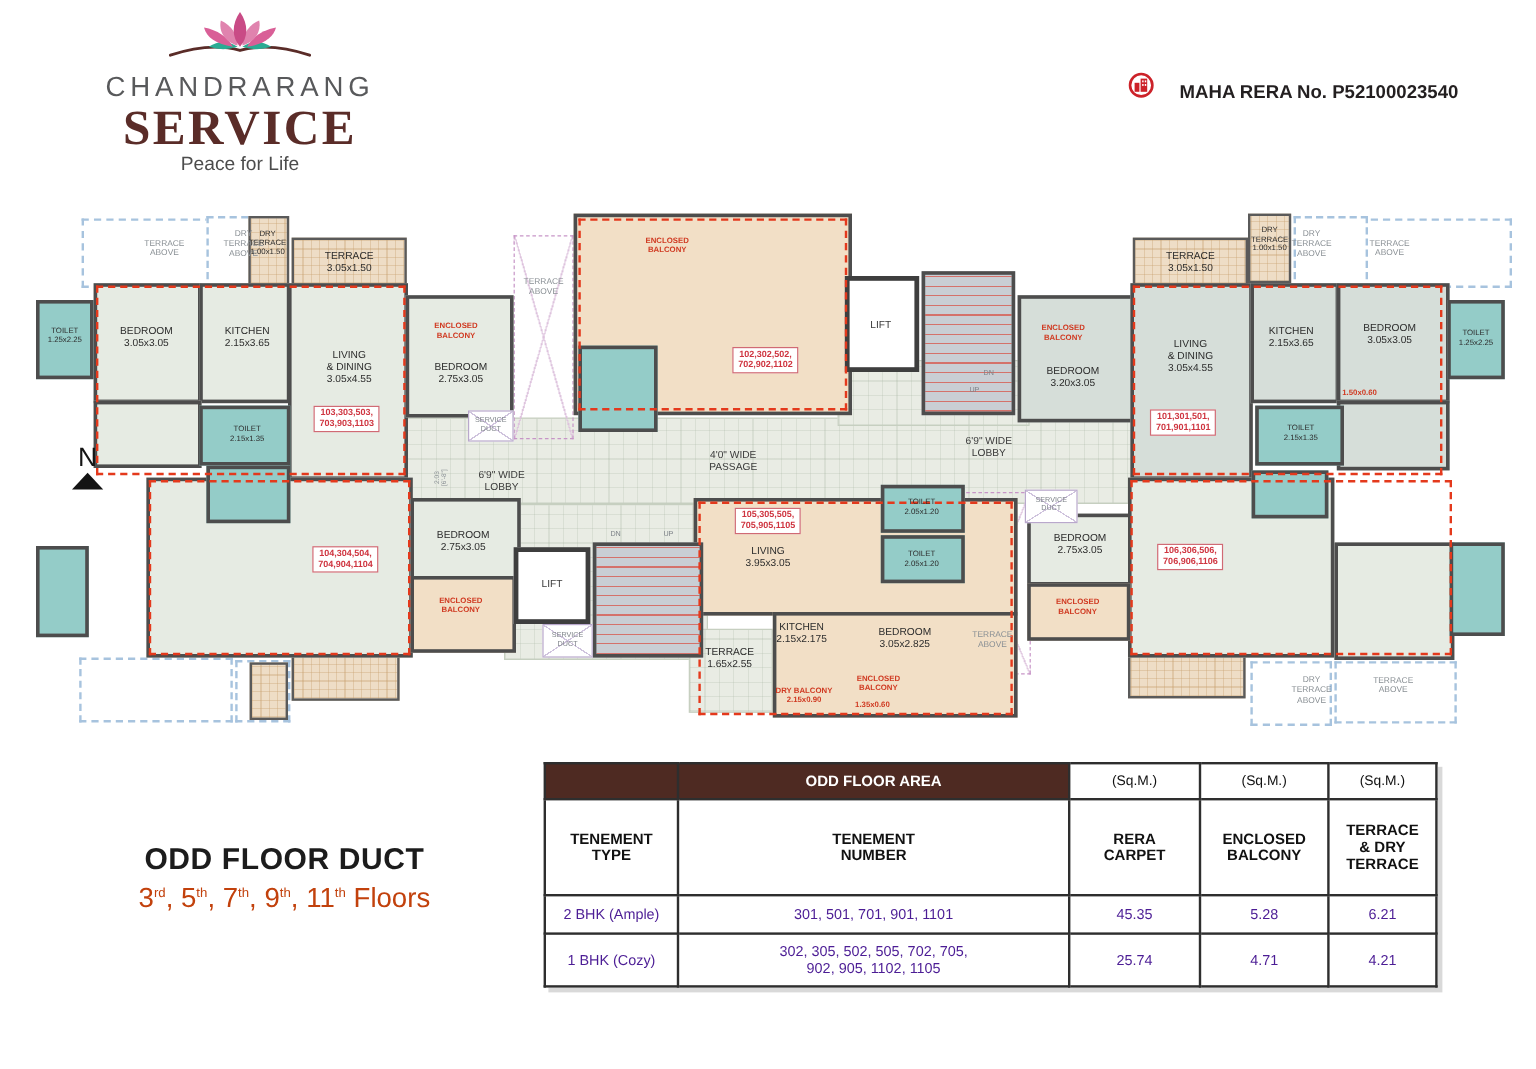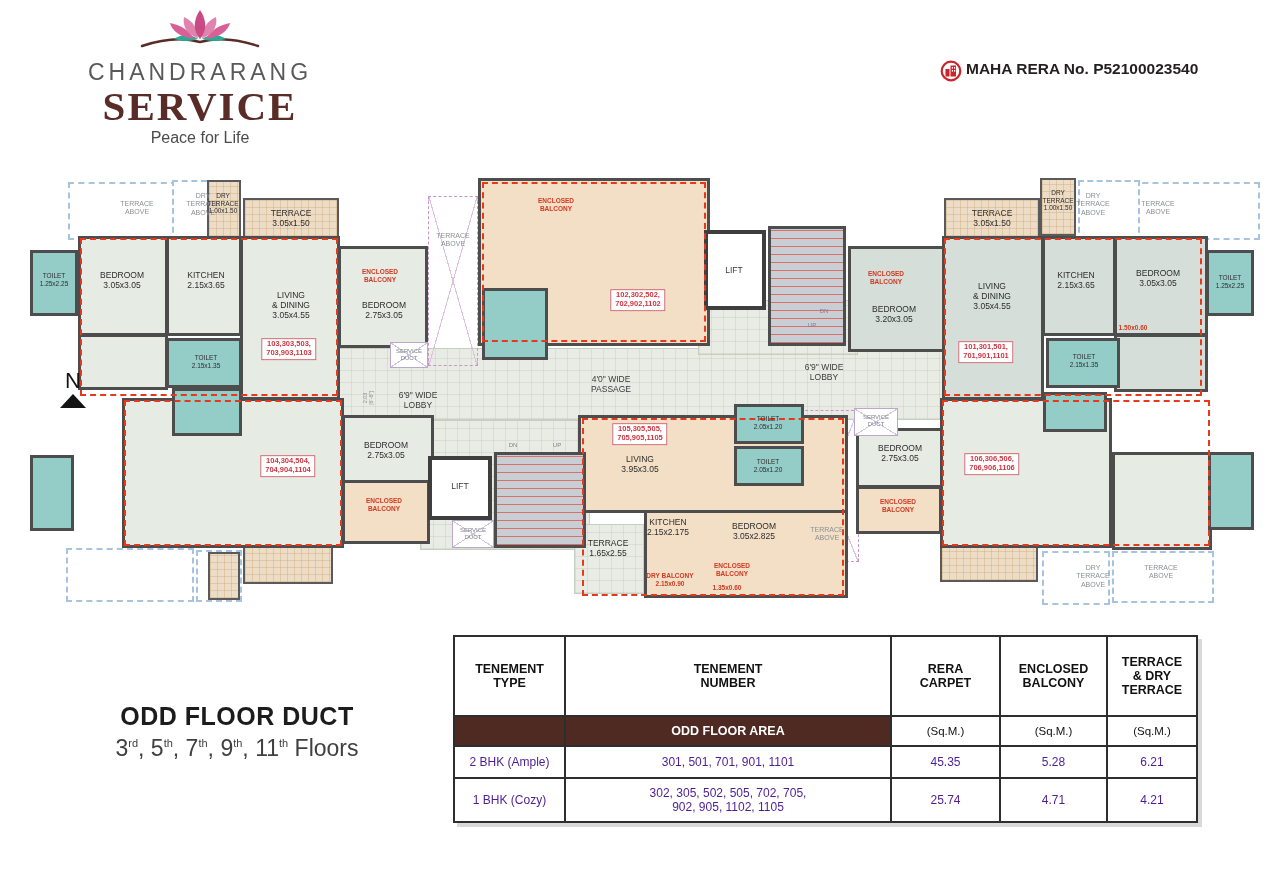--- a/index.html
+++ b/index.html
@@ -6,27 +6,27 @@
   body{width:1280px;height:891px;position:relative;background:#fff;overflow:hidden;
        font-family:"Liberation Sans",sans-serif;color:#222}
   #page{position:absolute;inset:0}
 
   
   .logo{position:absolute;left:58px;top:8px;width:284px;text-align:center}
   .logo svg{display:block;margin:0 auto}
   .brand{font-size:23px;letter-spacing:4px;color:#58595b;margin-top:1px}
   .title{font-family:"Liberation Serif",serif;font-weight:bold;font-size:41px;color:#5a2c28;letter-spacing:2px;line-height:1.02}
   .tagline{font-size:16px;color:#4c4c4c;margin-top:1px}
-  .rera{position:absolute;left:940px;top:60px;display:flex;align-items:flex-start;gap:4px}
+  .rera{position:absolute;left:940px;top:60px;display:flex;align-items:flex-end;gap:21px}
   .rera-text{font-size:15.5px;font-weight:bold;color:#231f20}
 
   
   .planinfo{position:absolute;left:92px;top:702px;width:290px;text-align:center}
   .pi-title{font-size:25px;font-weight:bold;color:#1c1c1c;letter-spacing:.5px}
-  .pi-floors{font-size:23px;color:#404040;margin-top:4px}
+  .pi-floors{font-size:23px;color:#c2410c;margin-top:4px}
   .pi-floors sup{font-size:11px;vertical-align:super}
   .pi-bldg{font-size:18px;color:#1c1c1c;margin-top:3px}
 
   
   .north{position:absolute;left:56px;top:370px;width:34px;text-align:center;color:#141414}
   .north .n{font-size:22px;line-height:1}
   .north .tri{width:0;height:0;border-left:13px solid transparent;border-right:13px solid transparent;border-bottom:14px solid #141414;margin:2px auto 0}
 
   
   #plan{position:absolute;inset:0}
@@ -307,39 +307,39 @@
     <div class="tri"></div>
   </div>
 
   <div class="planinfo">
     <div class="pi-title">ODD FLOOR DUCT</div>
     <div class="pi-floors"><span>3<sup>rd</sup></span>, <span>5<sup>th</sup></span>, <span>7<sup>th</sup></span>, <span>9<sup>th</sup></span>, <span>11<sup>th</sup></span> Floors</div>
   </div>
 
   <table class="tbl">
     <thead>
+      <tr id="band-row">
+          <td class="band"></td>
+          <td class="band">ODD FLOOR AREA</td>
+          <td class="sqm">(Sq.M.)</td>
+          <td class="sqm">(Sq.M.)</td>
+          <td class="sqm">(Sq.M.)</td>
+        </tr>
       <tr id="head-row">
           <th class="col-type">TENEMENT
 TYPE</th>
           <th class="col-num">TENEMENT
 NUMBER</th>
           <th class="col-rera">RERA
 CARPET</th>
           <th class="col-bal">ENCLOSED
 BALCONY</th>
           <th class="col-ter">TERRACE
 &amp; DRY
 TERRACE</th>
-        </tr>
-      <tr id="band-row">
-          <td class="band"></td>
-          <td class="band">ODD FLOOR AREA</td>
-          <td class="sqm">(Sq.M.)</td>
-          <td class="sqm">(Sq.M.)</td>
-          <td class="sqm">(Sq.M.)</td>
         </tr>
     </thead>
     <tbody id="tbl-body">
         <tr class="r1">
           <td>2 BHK (Ample)</td>
           <td>301, 501, 701, 901, 1101</td>
           <td>45.35</td>
           <td>5.28</td>
           <td>6.21</td>
         </tr>

